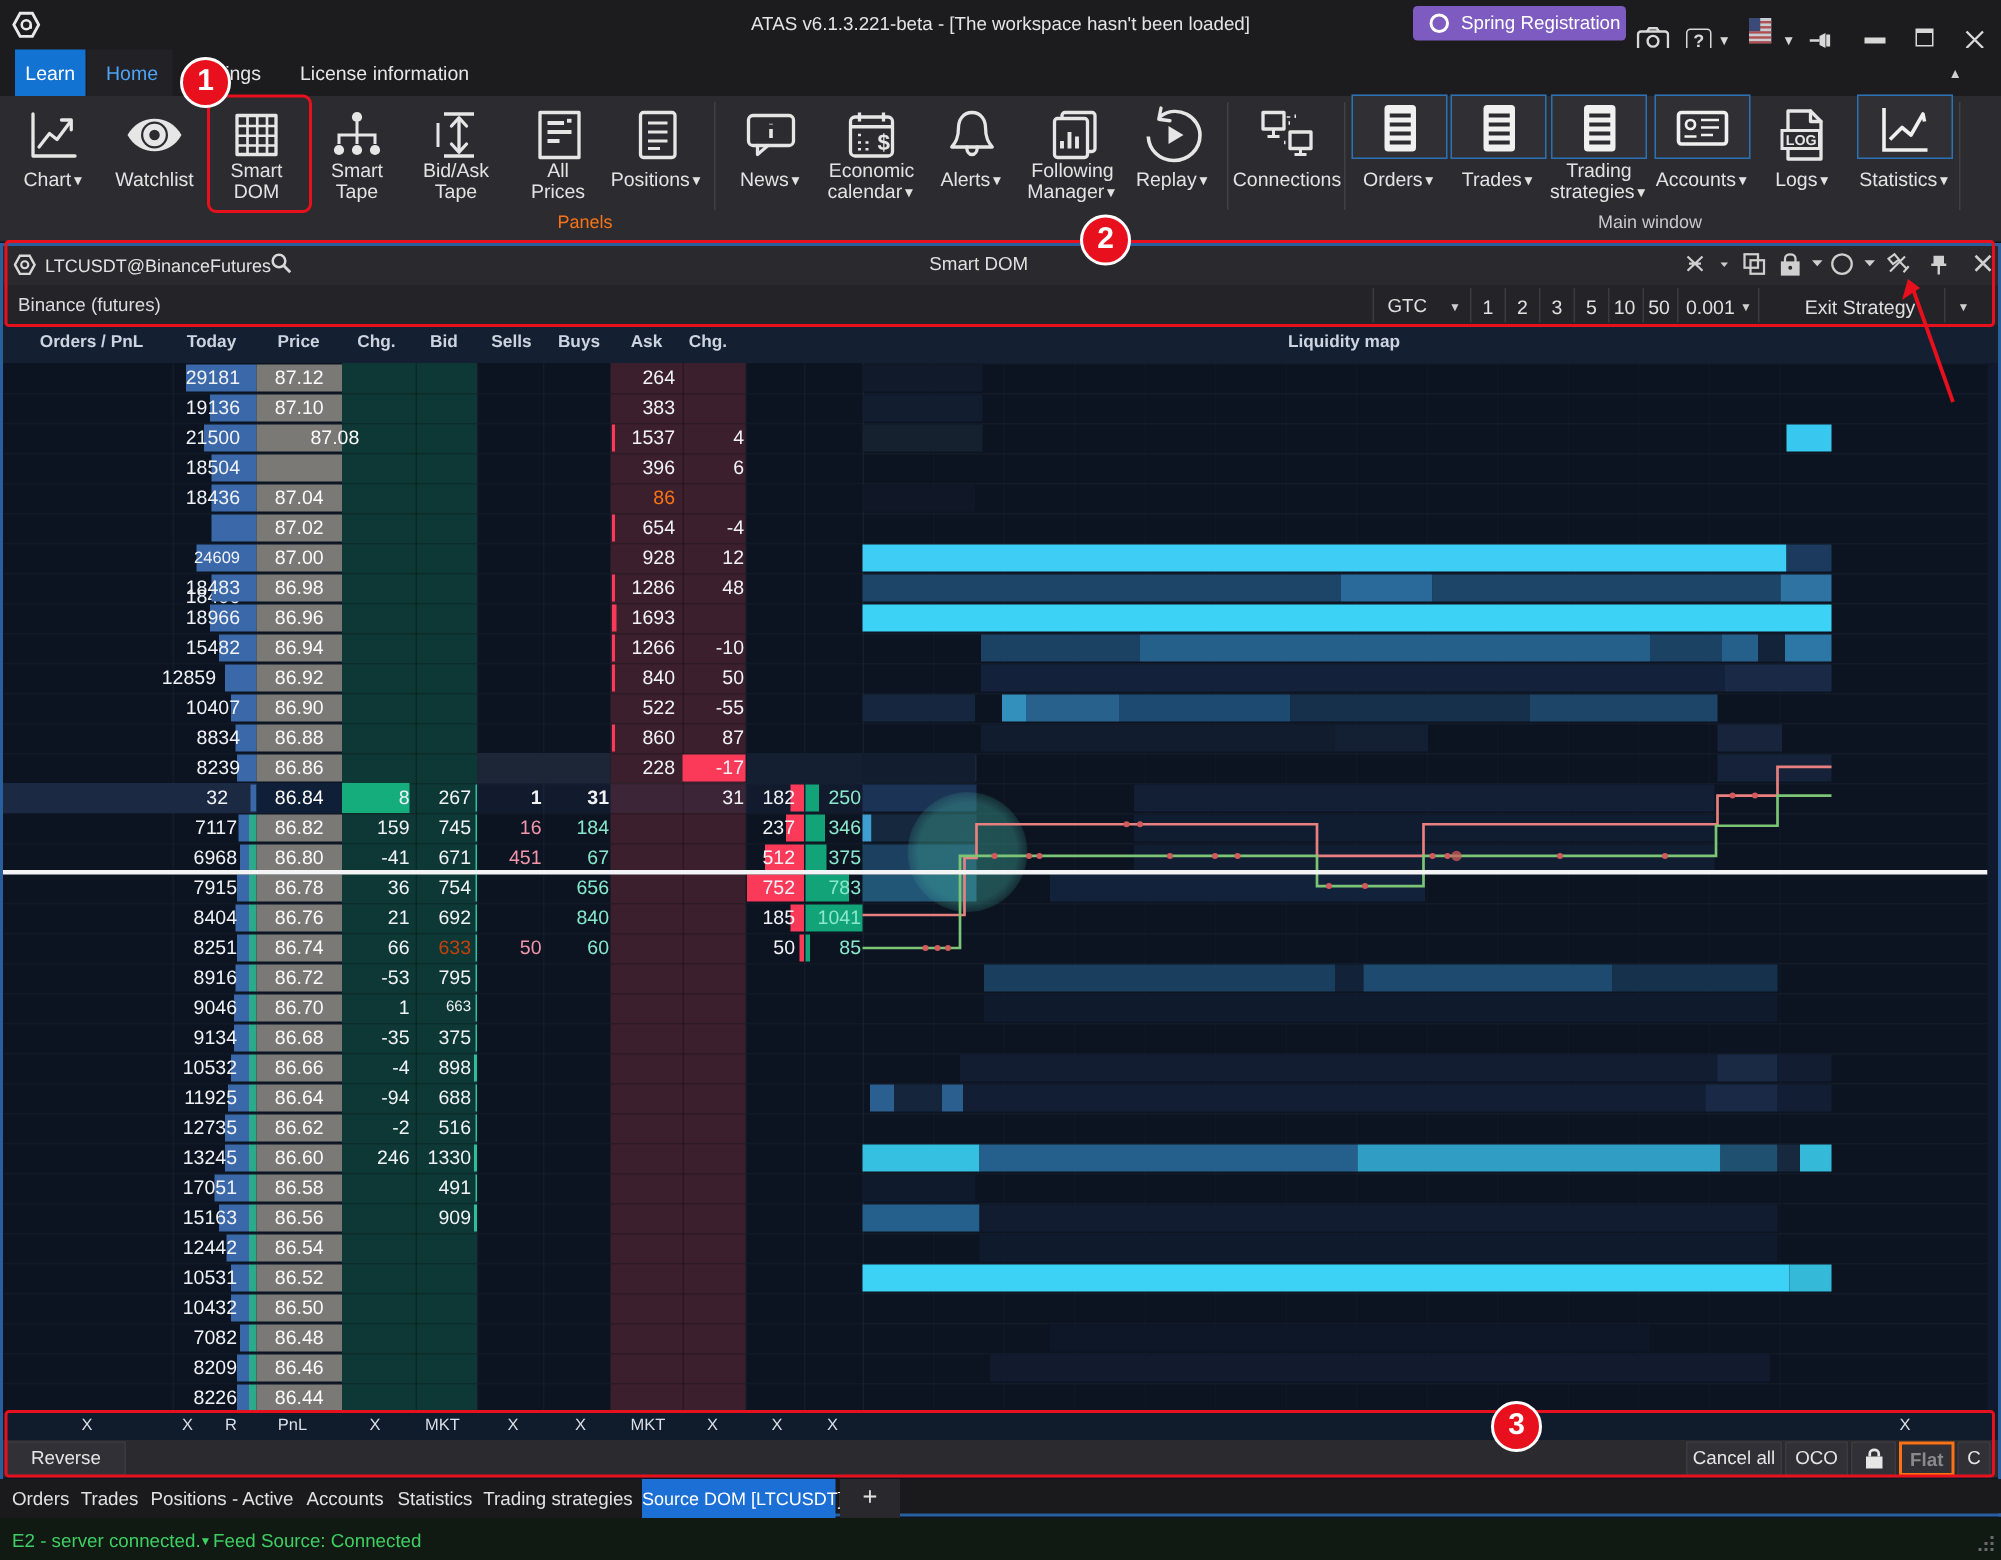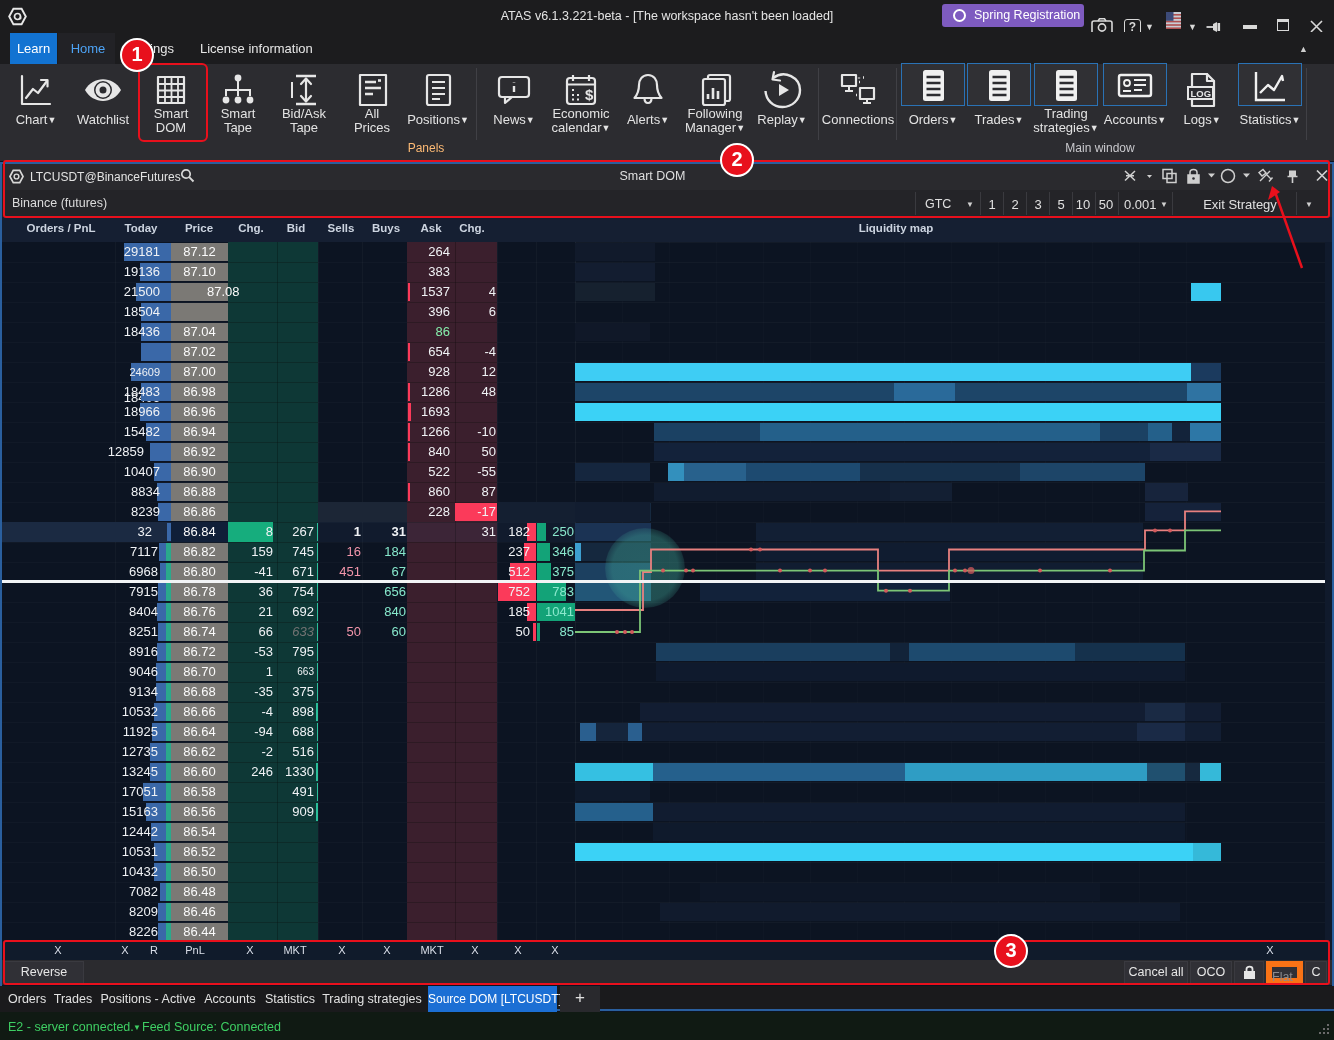--- a/index.html
+++ b/index.html
@@ -53,21 +53,21 @@
 <div class="abs" style="left:10px;top:33px;width:47px;height:31px;background:#1273d2;color:#fff;font-size:13px;text-align:center;line-height:31px;">Learn</div>
 <div class="txt" style="left:62px;top:33px;width:52px;height:31px;line-height:31px;text-align:center;color:#4da3f5;font-size:13px;">Home</div>
 <div class="txt" style="left:127px;top:41px;font-size:13px;color:#e6e6e6;">Settings</div>
 <div class="txt" style="left:200px;top:41px;font-size:13px;color:#e6e6e6;">License information</div>
 <div class="txt" style="left:1299px;top:44px;font-size:9px;color:#cfcfcf;">▲</div>
 <div class="abs" style="left:0;top:64px;width:1334px;height:97px;background:#2c2c30;"></div>
 <div class="abs" style="left:476px;top:68px;width:1px;height:72px;background:#404045;"></div>
 <div class="abs" style="left:818px;top:68px;width:1px;height:72px;background:#404045;"></div>
 <div class="abs" style="left:896px;top:68px;width:1px;height:72px;background:#404045;"></div>
 <div class="abs" style="left:1306px;top:68px;width:1px;height:72px;background:#404045;"></div>
-<div class="txt c" style="left:376px;top:141px;width:100px;font-size:12px;color:#fdba74;">Panels</div>
+<div class="txt c" style="left:340px;top:141px;width:100px;font-size:12px;color:#f97316;">Panels</div>
 <div class="txt c" style="left:1050px;top:141px;width:100px;font-size:12px;color:#c9c9cd;">Main window</div>
 <svg class="abs" style="left:16px;top:70px;" width="40" height="40" viewBox="0 0 40 40">
       <path d="M6 6 L6 34 L34 34" stroke="#e6e6e6" stroke-width="2.2" fill="none" stroke-linecap="round" stroke-linejoin="round"></path>
       <path d="M10 28 L17 19 L22 23 L31 11" stroke="#e6e6e6" stroke-width="2.2" fill="none" stroke-linecap="round" stroke-linejoin="round"></path>
       <path d="M25 10 L31.5 10 L31.5 16.5" stroke="#e6e6e6" stroke-width="2.2" fill="none" stroke-linecap="round" stroke-linejoin="round"></path>
     </svg>
 <div class="txt c" style="left:-24px;top:112px;width:120px;font-size:13px;color:#e3e3e3;">Chart<span style="font-size:9px;position:relative;top:-1px;">▼</span></div>
 <svg class="abs" style="left:83px;top:70px;" width="40" height="40" viewBox="0 0 40 40">
       <path d="M2 20 C10 5.5 30 5.5 38 20 C30 34.5 10 34.5 2 20 Z" fill="#e6e6e6"></path>
       <circle cx="20" cy="20" r="9" fill="#2c2c30"></circle>
@@ -499,21 +499,21 @@
 <div class="abs" style="left:141px;top:303px;width:30px;height:18px;background:#3a68a8;"></div>
 <div class="abs" style="left:171px;top:303px;width:57px;height:18px;background:#7b7975;"></div>
 <div class="txt c" style="left:171px;top:302px;width:57px;line-height:20px;font-size:13px;color:#fbfbfb;margin-top:24px;">87.06</div>
 <div class="txt r" style="left:90px;top:302px;width:70px;line-height:20px;font-size:13px;color:#f0f2f5;">18504</div>
 <div class="txt r" style="left:404px;top:302px;width:46px;line-height:20px;font-size:13px;color:#f0f2f5;">396</div>
 <div class="txt r" style="left:456px;top:302px;width:40px;line-height:20px;font-size:13px;color:#f0f2f5;">6</div>
 <div class="abs" style="left:141px;top:323px;width:30px;height:18px;background:#3a68a8;"></div>
 <div class="abs" style="left:171px;top:323px;width:57px;height:18px;background:#7b7975;"></div>
 <div class="txt c" style="left:171px;top:322px;width:57px;line-height:20px;font-size:13px;color:#fbfbfb;">87.04</div>
 <div class="txt r" style="left:90px;top:322px;width:70px;line-height:20px;font-size:13px;color:#f0f2f5;">18436</div>
-<div class="txt r" style="left:404px;top:322px;width:46px;line-height:20px;font-size:13px;color:#86efac;">86</div>
+<div class="txt r" style="left:404px;top:322px;width:46px;line-height:20px;font-size:13px;color:#f97316;">86</div>
 <div class="abs" style="left:141px;top:343px;width:30px;height:18px;background:#3a68a8;"></div>
 <div class="abs" style="left:171px;top:343px;width:57px;height:18px;background:#7b7975;"></div>
 <div class="txt c" style="left:171px;top:342px;width:57px;line-height:20px;font-size:13px;color:#fbfbfb;">87.02</div>
 <div class="txt r" style="left:90px;top:342px;width:70px;line-height:20px;font-size:13px;color:#f0f2f5;margin-top:46px;">18406</div>
 <div class="txt r" style="left:404px;top:342px;width:46px;line-height:20px;font-size:13px;color:#f0f2f5;">654</div>
 <div class="abs" style="left:408px;top:343px;width:1.5px;height:18px;background:#fb3a5a;"></div>
 <div class="txt r" style="left:456px;top:342px;width:40px;line-height:20px;font-size:13px;color:#f0f2f5;">-4</div>
 <div class="abs" style="left:131px;top:363px;width:40px;height:18px;background:#3a68a8;"></div>
 <div class="abs" style="left:171px;top:363px;width:57px;height:18px;background:#7b7975;"></div>
 <div class="txt c" style="left:171px;top:362px;width:57px;line-height:20px;font-size:13px;color:#fbfbfb;">87.00</div>
@@ -640,21 +640,21 @@
 <div class="abs" style="left:527px;top:603px;width:9px;height:18px;background:#fb3a5a;"></div>
 <div class="txt r" style="left:490px;top:602px;width:40px;line-height:20px;font-size:13px;color:#f0f2f5;">185</div>
 <div class="abs" style="left:537px;top:603px;width:38px;height:18px;background:#13a378;"></div>
 <div class="txt r" style="left:534px;top:602px;width:40px;line-height:20px;font-size:13px;color:#8ae8cd;">1041</div>
 <div class="abs" style="left:158px;top:623px;width:8px;height:18px;background:#3a68a8;"></div>
 <div class="abs" style="left:166px;top:623px;width:5px;height:18px;background:#2aa98b;"></div>
 <div class="abs" style="left:171px;top:623px;width:57px;height:18px;background:#7b7975;"></div>
 <div class="txt c" style="left:171px;top:622px;width:57px;line-height:20px;font-size:13px;color:#fbfbfb;">86.74</div>
 <div class="txt r" style="left:88px;top:622px;width:70px;line-height:20px;font-size:13px;color:#f0f2f5;">8251</div>
 <div class="txt r" style="left:227px;top:622px;width:46px;line-height:20px;font-size:13px;color:#f0f2f5;">66</div>
-<div class="txt r" style="left:269px;top:622px;width:45px;line-height:20px;font-size:13px;color:#737373;font-style:italic;">633</div>
+<div class="txt r" style="left:269px;top:622px;width:45px;line-height:20px;font-size:13px;color:#c2410c;">633</div>
 <div class="abs" style="left:316.5px;top:623px;width:1.5px;height:18px;background:#2bbf9a;"></div>
 <div class="txt r" style="left:319px;top:622px;width:42px;line-height:20px;font-size:13px;color:#f295aa;">50</div>
 <div class="txt r" style="left:362px;top:622px;width:44px;line-height:20px;font-size:13px;color:#86e7cb;">60</div>
 <div class="abs" style="left:533px;top:623px;width:3px;height:18px;background:#fb3a5a;"></div>
 <div class="txt r" style="left:490px;top:622px;width:40px;line-height:20px;font-size:13px;color:#f0f2f5;">50</div>
 <div class="abs" style="left:537px;top:623px;width:3px;height:18px;background:#13a378;"></div>
 <div class="txt r" style="left:534px;top:622px;width:40px;line-height:20px;font-size:13px;color:#8ae8cd;">85</div>
 <div class="abs" style="left:157px;top:643px;width:9px;height:18px;background:#3a68a8;"></div>
 <div class="abs" style="left:166px;top:643px;width:5px;height:18px;background:#2aa98b;"></div>
 <div class="abs" style="left:171px;top:643px;width:57px;height:18px;background:#7b7975;"></div>
@@ -797,21 +797,21 @@
 <div class="txt c" style="left:407px;top:944px;width:50px;font-size:11px;color:#d9dee8;">MKT</div>
 <div class="txt c" style="left:450px;top:944px;width:50px;font-size:11px;color:#d9dee8;">X</div>
 <div class="txt c" style="left:493px;top:944px;width:50px;font-size:11px;color:#d9dee8;">X</div>
 <div class="txt c" style="left:530px;top:944px;width:50px;font-size:11px;color:#d9dee8;">X</div>
 <div class="txt c" style="left:1245px;top:944px;width:50px;font-size:11px;color:#d9dee8;">X</div>
 <div class="abs" style="left:2px;top:960px;width:1330px;height:25px;background:#2b2b2f;"></div>
 <div class="abs" style="left:4px;top:961px;width:80px;height:23px;background:#303036;border:1px solid #3a3a40;color:#e6e6e6;font-size:12.5px;text-align:center;line-height:21px;">Reverse</div>
 <div class="abs" style="left:1124px;top:961px;width:64px;height:23px;background:#303036;border:1px solid #3a3a40;color:#e6e6e6;font-size:12.5px;text-align:center;line-height:21px;">Cancel all</div>
 <div class="abs" style="left:1190px;top:961px;width:42px;height:23px;background:#303036;border:1px solid #3a3a40;color:#e6e6e6;font-size:12.5px;text-align:center;line-height:21px;">OCO</div>
 <div class="abs" style="left:1234px;top:961px;width:30px;height:23px;background:#303036;border:1px solid #3a3a40;color:#e6e6e6;font-size:12.5px;text-align:center;line-height:21px;"></div>
-<div class="abs" style="left:1266px;top:961px;width:37px;height:23px;background:#303036;border:6px solid #f97316;color:#8a8a8e;font-size:12.5px;line-height:21px;">Flat</div>
+<div class="abs" style="left:1266px;top:961px;width:37px;height:23px;background:#303036;border:2px solid #f97316;color:#8a8a8e;font-size:12.5px;text-align:center;line-height:21px;font-weight:bold;">Flat</div>
 <div class="abs" style="left:1305px;top:961px;width:22px;height:23px;background:#303036;border:1px solid #3a3a40;color:#e6e6e6;font-size:12.5px;text-align:center;line-height:21px;">C</div>
 <svg class="abs" style="left:1243px;top:965px;" width="13" height="15" viewBox="0 0 13 15">
 <rect x="1" y="6" width="11" height="8" fill="#e6e6e6"></rect>
       <path d="M3.5 6 L3.5 4 C3.5 0.8 9.5 0.8 9.5 4 L9.5 6" stroke="#e6e6e6" stroke-width="1.8" fill="none"></path>
     </svg>
 <div class="abs" style="left:0;top:986px;width:1334px;height:23px;background:#1a1a1c;"></div>
 <div class="abs" style="left:0;top:1009px;width:1334px;height:2px;background:#2a5f9e;"></div>
 <div class="abs" style="left:0;top:986px;width:428px;height:26px;background:#1a1a1c;"></div>
 <div class="txt c" style="left:8px;top:986px;width:38px;height:26px;line-height:26px;font-size:12.5px;color:#e2e2e2;">Orders</div>
 <div class="txt c" style="left:52px;top:986px;width:42px;height:26px;line-height:26px;font-size:12.5px;color:#e2e2e2;">Trades</div>

